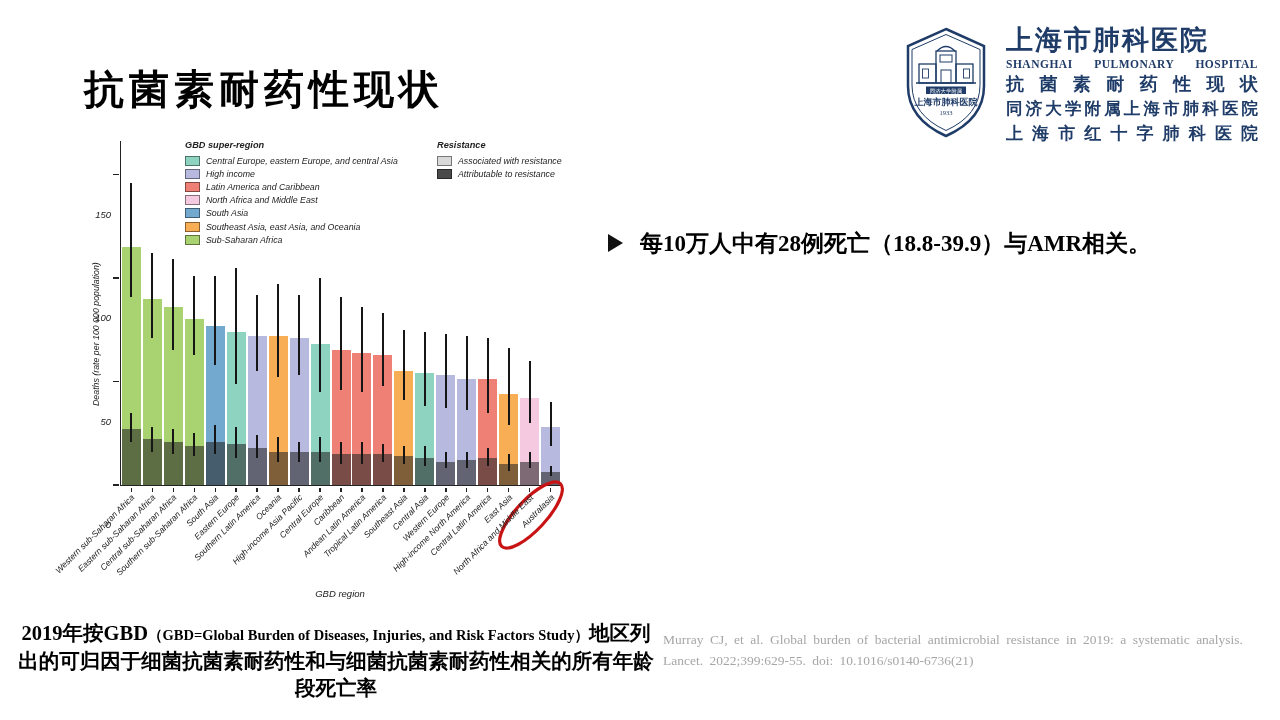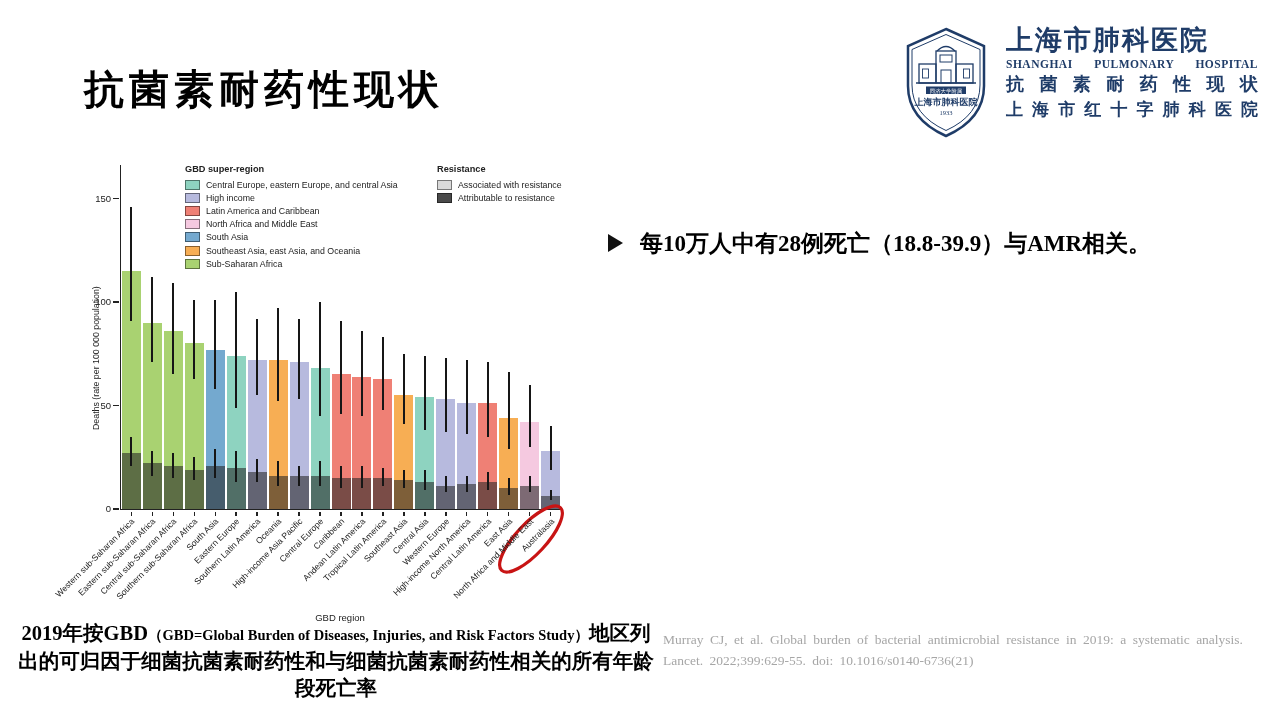--- a/index.html
+++ b/index.html
@@ -13,31 +13,31 @@
   
   .logo{position:absolute;left:896px;top:26px;display:flex;gap:10px;color:#1f3c68;align-items:flex-start;}
   .logo-text{width:252px;display:flex;flex-direction:column;}
   .logo-cn{font-size:27px;font-weight:bold;letter-spacing:2px;white-space:nowrap;line-height:1.1;}
   .logo-en{font-size:11.5px;font-weight:bold;letter-spacing:.5px;text-align:justify;text-align-last:justify;margin-top:2px;}
   .logo-l3{font-size:18px;font-weight:bold;text-align:justify;text-align-last:justify;margin-top:2px;}
   .logo-l4{font-size:16.5px;font-weight:bold;text-align:justify;text-align-last:justify;margin-top:2px;}
   .logo-l5{font-size:17px;font-weight:bold;text-align:justify;text-align-last:justify;margin-top:2px;}
 
   
-  .chart{position:absolute;left:85px;top:160px;width:505px;height:478px;
-         font-family:"Liberation Sans",sans-serif;color:#222;}
+  .chart{position:absolute;left:85px;top:136px;width:505px;height:478px;
+         font-family:"Liberation Sans",sans-serif;color:#222;font-style:italic;}
   .plot{position:absolute;left:35px;top:5px;width:440px;height:344px;
         border-left:1.5px solid #222;border-bottom:1.5px solid #222;}
   .bar-assoc{position:absolute;}
   .bar-attr{position:absolute;background:rgba(38,38,38,.58);}
   .whisker-associated,.whisker-attributable{position:absolute;background:#161616;}
   .x-tick{position:absolute;background:#222;}
   .x-label{position:absolute;width:145px;text-align:right;font-size:8.6px;line-height:9px;
            color:#222;transform:rotate(-45deg);transform-origin:100% 0;white-space:nowrap;}
-  .y-tick-label{position:absolute;width:26px;text-align:right;font-size:9.5px;color:#222;}
+  .y-tick-label{position:absolute;width:26px;text-align:right;font-size:9.5px;color:#222;margin-top:40px;}
   .y-tick-dash{position:absolute;width:6px;height:1.5px;background:#222;left:28px;}
   .ylabel{position:absolute;left:6px;top:48px;height:300px;writing-mode:vertical-rl;
           transform:rotate(180deg);font-size:8.8px;color:#222;text-align:center;}
   .gbd-region{position:absolute;left:35px;top:452px;width:440px;text-align:center;
               font-size:9.5px;color:#222;}
   .legend{position:absolute;font-size:8.8px;color:#222;}
   .legend-region{left:100px;top:4px;}
   .legend-resistance{left:352px;top:4px;}
   .legend-title{font-weight:bold;font-size:9.2px;margin-bottom:4px;}
   .legend-item{display:flex;align-items:center;height:13.2px;}
@@ -86,20 +86,21 @@
       <line x1="20" y1="57" x2="80" y2="57" stroke="#1f3c68" stroke-width="1.3"></line>
       <rect x="30" y="60.5" width="40" height="7.5" fill="#1f3c68"></rect>
       <text x="50" y="66.5" text-anchor="middle" font-size="5.4" fill="#ffffff">同济大学附属</text>
       <text x="50" y="79" text-anchor="middle" font-size="9" font-weight="bold" fill="#1f3c68">上海市肺科医院</text>
       <text x="50" y="89" text-anchor="middle" font-size="6.5" fill="#1f3c68">1933</text>
     </svg>
     <div class="logo-text">
       <div class="logo-cn">上海市肺科医院</div>
       <div class="logo-en">SHANGHAI PULMONARY HOSPITAL</div>
       <div class="logo-l3">抗菌素耐药性现状</div>
+      <div class="logo-l4">同济大学附属上海市肺科医院</div>
       <div class="logo-l5">上海市红十字肺科医院</div>
     </div>
   </div>
 
   <div class="chart">
     <div class="ylabel">Deaths (rate per 100 000 population)</div>
     <div class="plot">
         <div class="bar-assoc" style="left: 0.97619px; bottom: 0px; width: 19px; height: 238.05px; background: rgb(169, 210, 113);"></div>
         <div class="bar-attr" style="left: 0.97619px; bottom: 0px; width: 19px; height: 55.89px;"></div>
         <div class="bar-assoc" style="left: 21.9286px; bottom: 0px; width: 19px; height: 186.3px; background: rgb(169, 210, 113);"></div>

